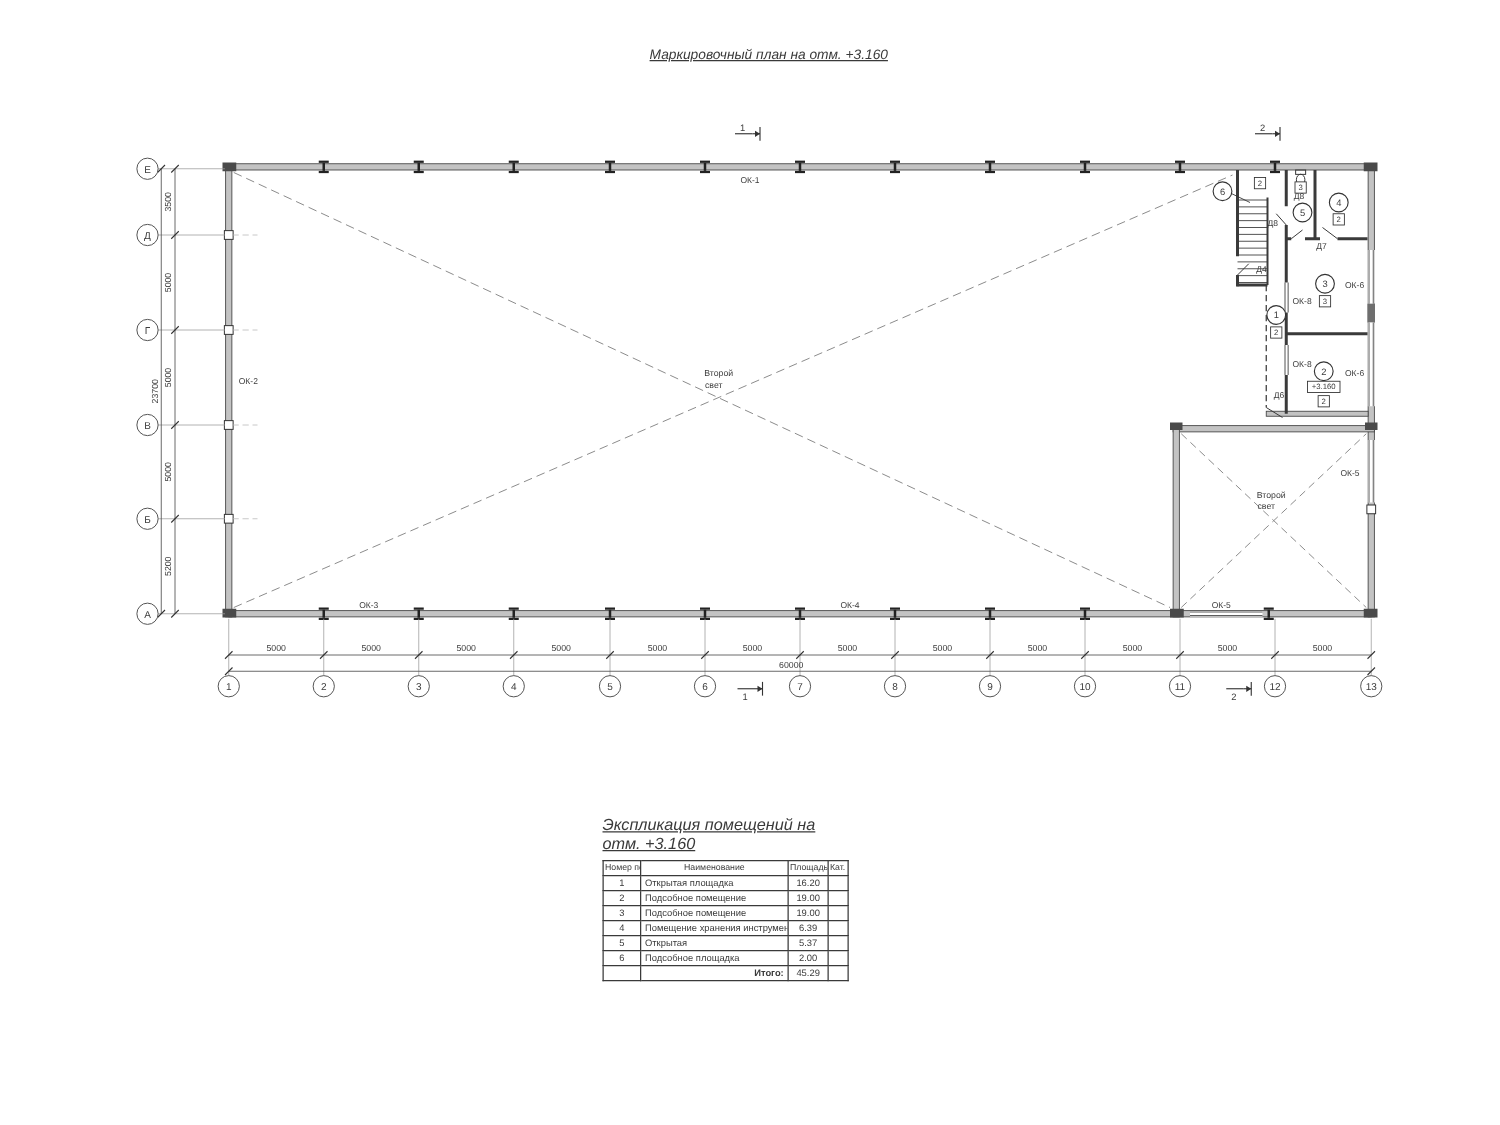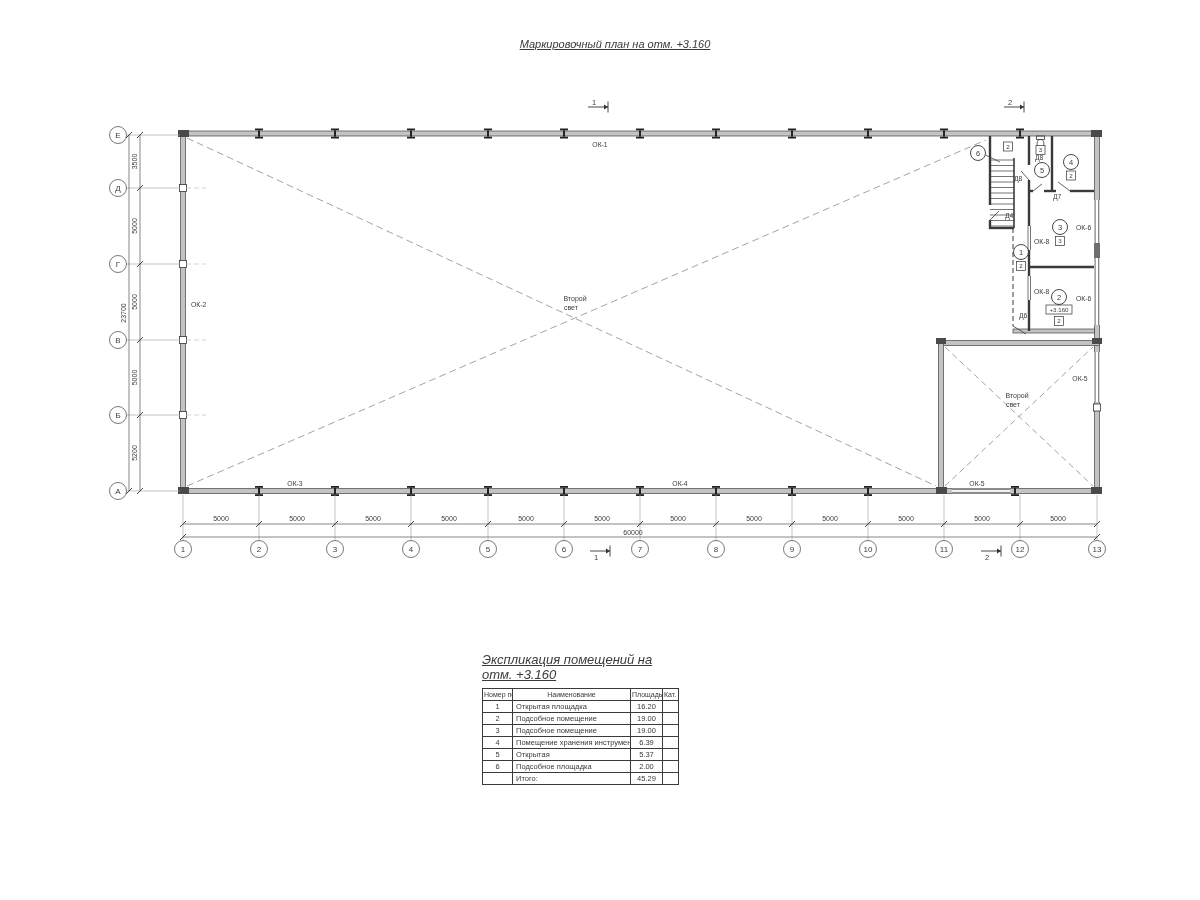--- a/index.html
+++ b/index.html
@@ -17,21 +17,21 @@
   .sl{font-size:7px;}
   
   .expl{position:absolute;left:482px;top:652px;width:220px;}
   .expl-title{font-size:13px;font-style:italic;text-decoration:underline;text-align:left;
     width:196px;margin-bottom:6px;color:#3a3a3a;}
   table.rooms{border-collapse:collapse;table-layout:fixed;width:196px;font-size:7.5px;color:#3a3a3a;}
   table.rooms th,table.rooms td{border:0.8px solid #3a3a3a;padding:1px 3px;overflow:hidden;white-space:nowrap;}
   table.rooms th{font-weight:normal;font-size:7px;text-align:center;padding:2px 1px;}
   td.c{text-align:center;}
   td.n{text-align:left;}
-  td.tot{text-align:left;}
+  td.tot{text-align:right;font-weight:bold;}
 </style>
 </head>
 <body>
 
 <div id="canvas">
 
   <div class="drawing-title">Маркировочный план на отм. +3.160</div>
 
   <svg width="1200" height="630" style="position:absolute;left:0;top:0;">
 

